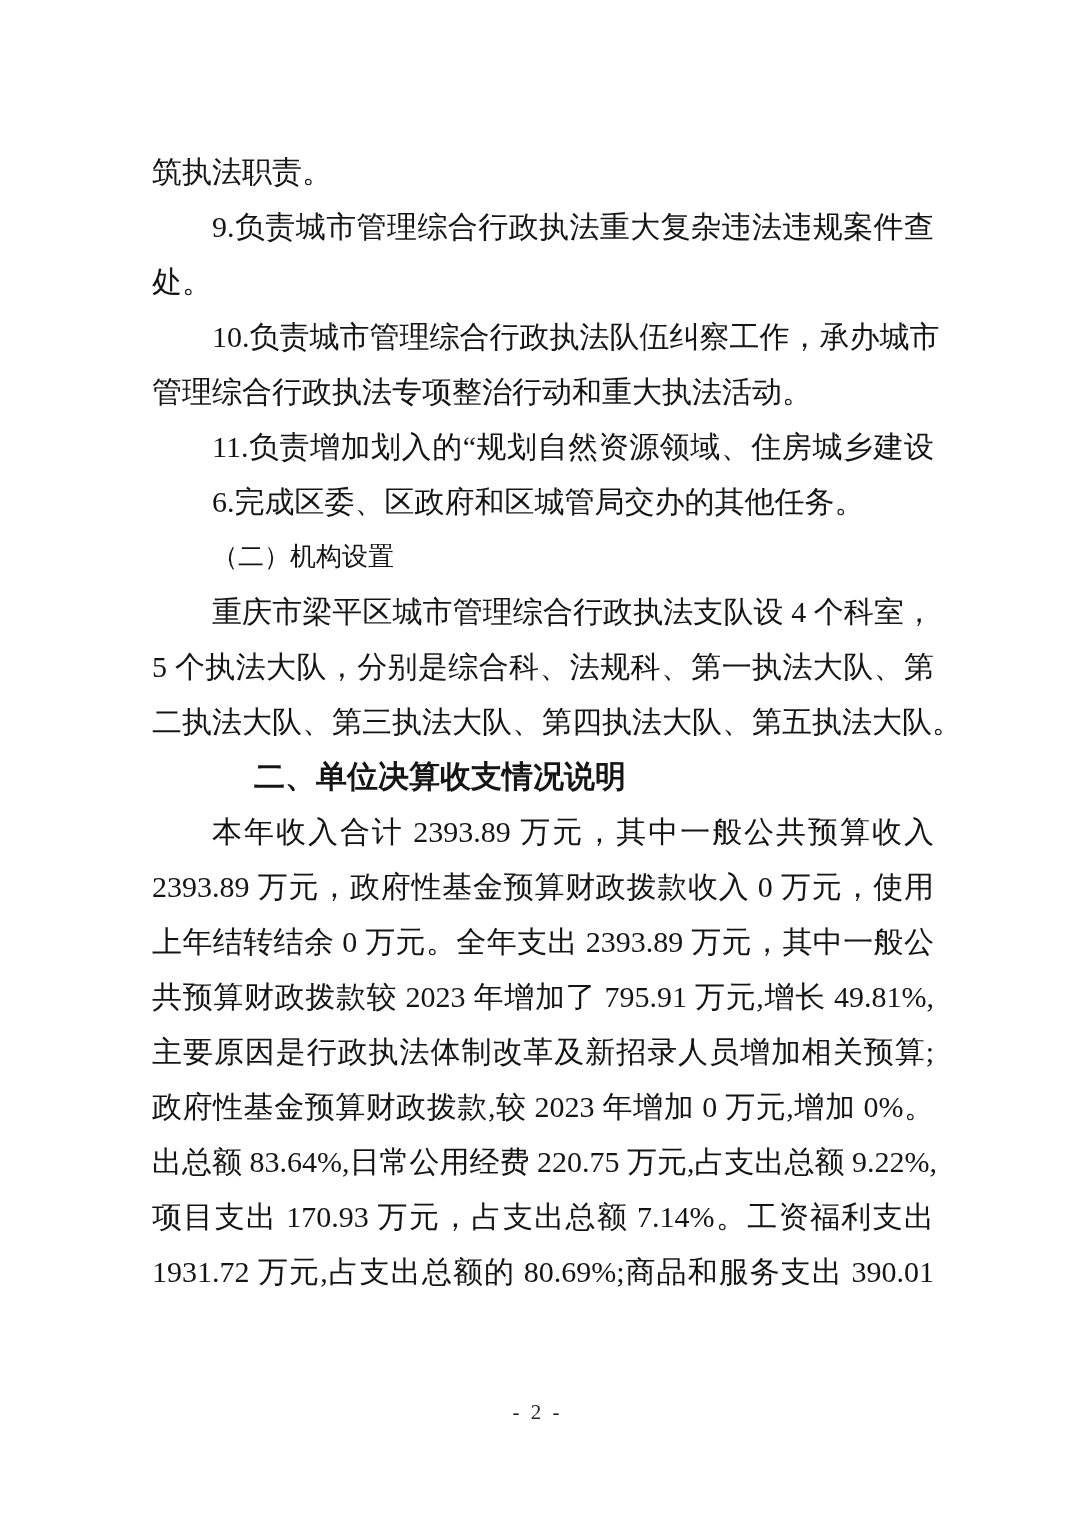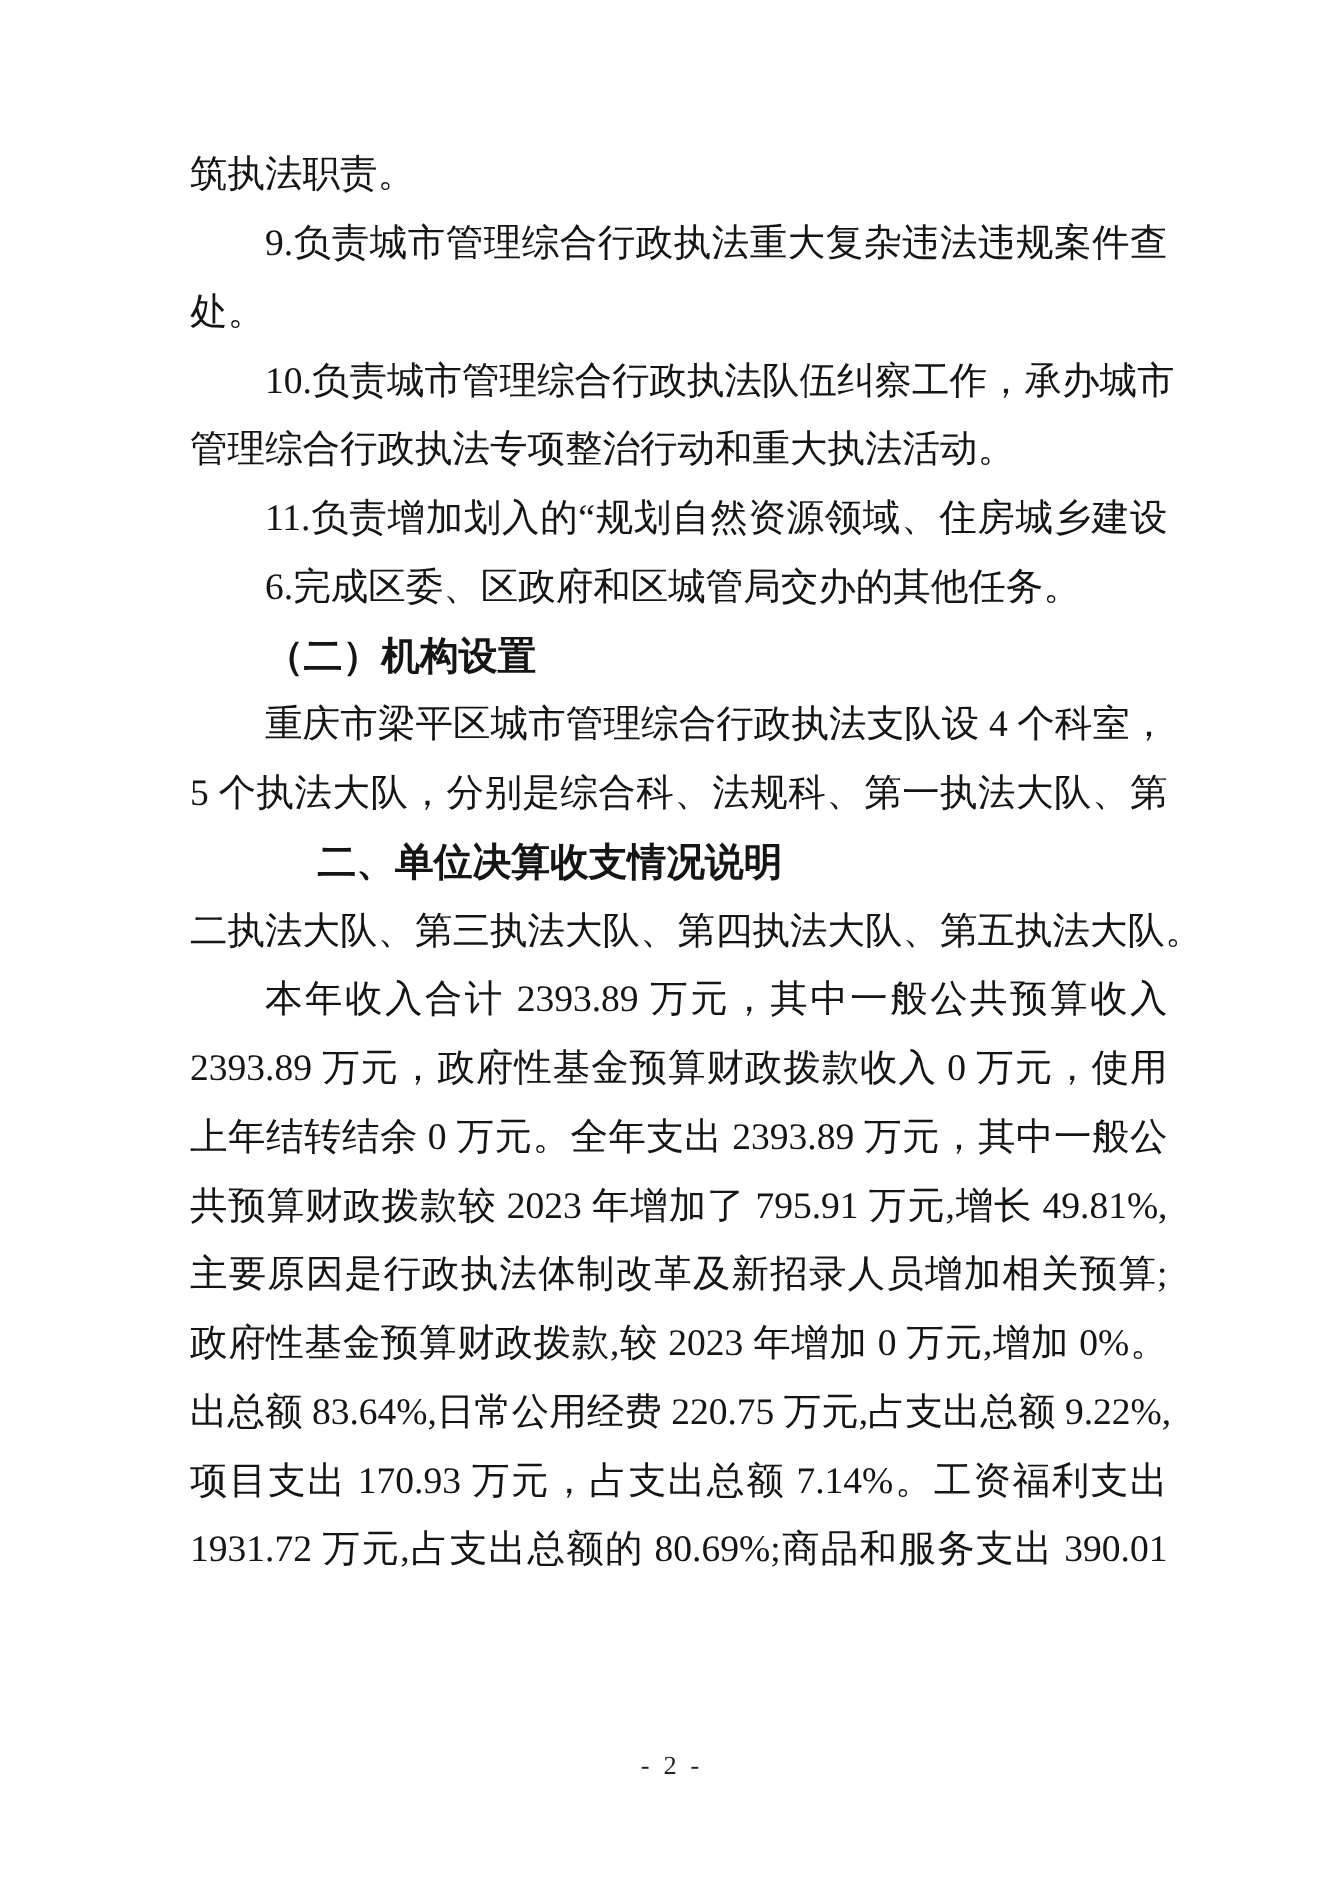--- a/index.html
+++ b/index.html
@@ -8,38 +8,38 @@
     width: 1075px;
     height: 1520px;
     margin: 0 auto;
     background: #ffffff;
     overflow: hidden;
     color: #151515;
     font-family: "Liberation Serif", "DejaVu Serif", serif;
   }
   .doc-body {
     position: absolute;
-    top: 112px;
+    top: 144px;
     left: 152px;
     width: 782px;
   }
   .line {
     height: 55px;
     line-height: 55px;
     font-size: 30px;
     white-space: nowrap;
   }
   .line.indent { padding-left: 60px; }
   .line.fill {
     text-align: justify;
     text-align-last: justify;
   }
   .line.heading-kaiti {
-    font-weight: 700;
-    font-size: 31px;
+    font-weight: 400;
+    font-size: 26px;
   }
   .line.heading-hei {
     font-weight: 700;
     font-family: "Liberation Sans", "DejaVu Sans", sans-serif;
     font-size: 31px;
     padding-left: 102px;
   }
   .page-footer {
     position: absolute;
     top: 1392px;
@@ -61,22 +61,22 @@
       <div class="line body">筑执法职责。</div>
       <div class="line body indent fill">9.负责城市管理综合行政执法重大复杂违法违规案件查</div>
       <div class="line body">处。</div>
       <div class="line body indent fill">10.负责城市管理综合行政执法队伍纠察工作，承办城市</div>
       <div class="line body">管理综合行政执法专项整治行动和重大执法活动。</div>
       <div class="line body indent fill">11.负责增加划入的“规划自然资源领域、住房城乡建设</div>
       <div class="line body indent">6.完成区委、区政府和区城管局交办的其他任务。</div>
       <div class="line heading-kaiti indent">（二）机构设置</div>
       <div class="line body indent fill">重庆市梁平区城市管理综合行政执法支队设 4 个科室，</div>
       <div class="line body fill">5 个执法大队，分别是综合科、法规科、第一执法大队、第</div>
+      <div class="line body">二执法大队、第三执法大队、第四执法大队、第五执法大队。</div>
       <div class="line heading-hei">二、单位决算收支情况说明</div>
-      <div class="line body">二执法大队、第三执法大队、第四执法大队、第五执法大队。</div>
       <div class="line body indent fill">本年收入合计 2393.89 万元，其中一般公共预算收入</div>
       <div class="line body fill">2393.89 万元，政府性基金预算财政拨款收入 0 万元，使用</div>
       <div class="line body fill">上年结转结余 0 万元。全年支出 2393.89 万元，其中一般公</div>
       <div class="line body fill">共预算财政拨款较 2023 年增加了 795.91 万元,增长 49.81%,</div>
       <div class="line body fill">主要原因是行政执法体制改革及新招录人员增加相关预算;</div>
       <div class="line body fill">政府性基金预算财政拨款,较 2023 年增加 0 万元,增加 0%。</div>
       <div class="line body fill">出总额 83.64%,日常公用经费 220.75 万元,占支出总额 9.22%,</div>
       <div class="line body fill">项目支出 170.93 万元，占支出总额 7.14%。工资福利支出</div>
       <div class="line body fill">1931.72 万元,占支出总额的 80.69%;商品和服务支出 390.01</div>
     </div>

